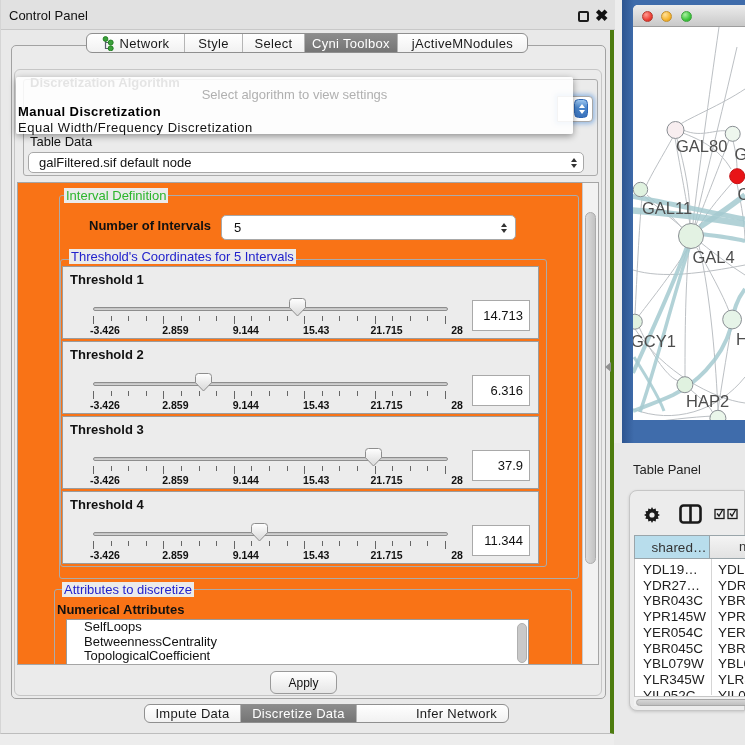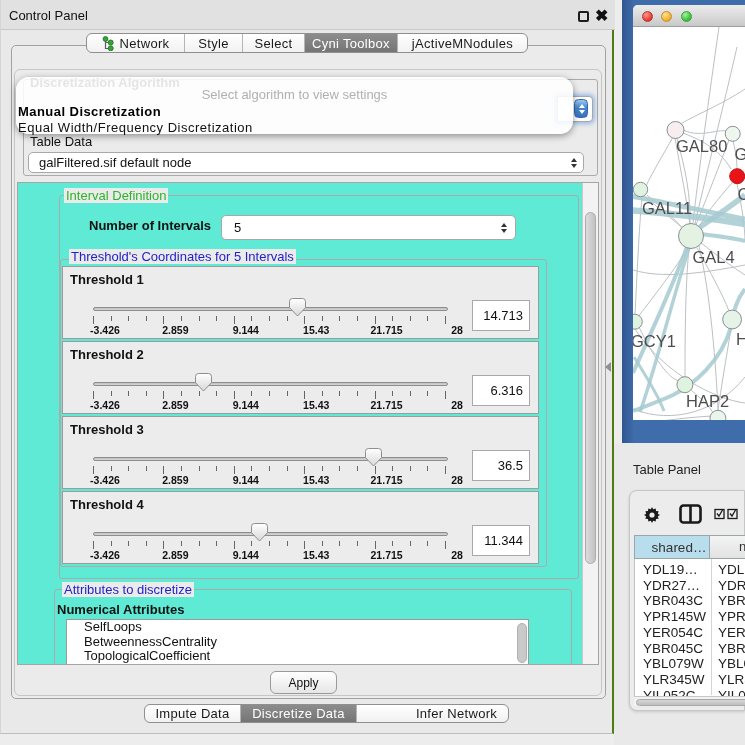--- a/index.html
+++ b/index.html
@@ -2,21 +2,21 @@
 <html><head>
 <meta charset="utf-8">
 <style>
 * { margin:0; padding:0; box-sizing:border-box; }
 html,body { width:745px; height:745px; }
 body { font-family:"Liberation Sans", sans-serif; background:#ededed; }
 #screen { position:relative; width:745px; height:745px; overflow:hidden; background:#ededed; }
 .abs { position:absolute; }
 
 
-#win { left:0; top:0; width:614px; height:734px; background:#e9e9e9; border-right:2px solid #4d7c0f; border-bottom:1px solid #bdbdbd; border-left:1px solid #d5d5d5;}
+#win { left:0; top:0; width:614px; height:734px; background:#e9e9e9; border-right:4px solid #4d7c0f; border-bottom:1px solid #bdbdbd; border-left:1px solid #d5d5d5;}
 #titlebar { left:0; top:0; width:614px; height:30px; background:#e1e1e1; border-bottom:1px solid #c8c8c8; }
 #titletext { left:8px; top:8px; font-size:13px; color:#111; }
 #btn-float { left:577px; top:11px; width:11px; height:11px; border:2px solid #1c1c1c; border-radius:2px; }
 #btn-close { left:594px; top:6px; font-size:16px; font-weight:bold; color:#111; }
 
 
 .seg { border:1px solid #8f8f8f; background:linear-gradient(#ffffff,#f1f1f1); border-radius:6px; display:flex; overflow:hidden; }
 .seg .tb { font-size:13px; letter-spacing:0.3px; color:#1a1a1a; display:flex; align-items:center; justify-content:center; border-right:1px solid #b5b5b5; }
 .seg .tb:last-child { border-right:none; }
 .seg .tb.sel { background:linear-gradient(#8c8c8c,#757575); color:#fff; }
@@ -31,21 +31,21 @@
 
 
 .combo { position:absolute; background:#fff; border:1px solid #a8a8a8; border-radius:5px; font-size:13px; color:#111; display:flex; align-items:center; }
 .combo .txt { padding-left:10px; }
 .combo .arr { position:absolute; right:4px; top:0; bottom:0; display:flex; flex-direction:column; justify-content:center; }
 .arr i { display:block; width:0; height:0; border-left:3.5px solid transparent; border-right:3.5px solid transparent; }
 .arr i.up { border-bottom:4px solid #333; margin-bottom:2px; }
 .arr i.dn { border-top:4px solid #333; }
 
 
-#scrollpane { left:16px; top:182px; width:582px; height:483px; border:1px solid #a5a5a5; background:#5eead4; overflow:hidden; }
+#scrollpane { left:16px; top:182px; width:582px; height:483px; border:1px solid #a5a5a5; background:#f97316; overflow:hidden; }
 #vsb { left:564px; top:0px; width:17px; height:481px; background:#f2f2f2; border-left:1px solid #c9c9c9; }
 #vsb .thumb { position:absolute; left:2px; top:29px; width:11px; height:352px; background:linear-gradient(90deg,#dcdcdc,#c2c2c2); border:1px solid #ababab; border-radius:6px; }
 
 
 .tblock { position:absolute; left:44px; width:477px; height:73px; background:#ececec; border:1px solid #9c9c9c; }
 .tblock .tlabel { position:absolute; left:7px; top:5px; font-size:13px; font-weight:bold; color:#111; }
 .track { position:absolute; left:30px; top:40px; width:355px; height:4px; background:linear-gradient(#9a9a9a,#e8e8e8 45%,#bdbdbd); border:1px solid #8d8d8d; border-radius:2px; }
 .ticks { position:absolute; left:30px; top:49px; width:356px; height:8px; }
 .ticks i { position:absolute; top:0; width:1px; height:5px; background:#666; }
 .ticks i.maj { height:8px; }
@@ -99,21 +99,21 @@
 
     <div class="abs gbox" style="left:22px; top:79px; width:575px; height:97px;"></div>
     <div class="abs glabel" style="left:27px; top:75px; font-weight:bold; color:#333; background:transparent;">Discretization Algorithm</div>
 
     <div class="abs" style="left:556px; top:96px; width:36px; height:26px; background:#fff; border:1px solid #a8a8a8; border-radius:0 4px 4px 0; box-shadow:0 0 4px 2px rgba(90,150,220,0.55);"></div>
     <div class="abs" style="left:573px; top:99px; width:14px; height:19px; background:linear-gradient(#9cc6f0,#4a86cc 45%,#3a72bc); border:1px solid #2d66b5; border-radius:4.5px;">
       <div style="position:absolute;left:3.5px;top:3.5px;width:0;height:0;border-left:3px solid transparent;border-right:3px solid transparent;border-bottom:4px solid #fff;"></div>
       <div style="position:absolute;left:3.5px;bottom:3.5px;width:0;height:0;border-left:3px solid transparent;border-right:3px solid transparent;border-top:4px solid #fff;"></div>
     </div>
 
-    <div class="abs" style="left:15px; top:77px; width:557px; height:57px; background:rgba(255,255,255,0.87); border-radius:13px; box-shadow:0 2px 7px rgba(0,0,0,0.4);">
+    <div class="abs" style="left:15px; top:77px; width:557px; height:57px; background:rgba(255,255,255,0.87); border-radius:2px; box-shadow:0 2px 7px rgba(0,0,0,0.4);">
       <div style="position:absolute; left:0; right:0; top:10px; text-align:center; font-size:13px; color:#b0b0b0;">Select algorithm to view settings</div>
       <div style="position:absolute; left:2px; top:27px; font-size:13px; font-weight:bold; letter-spacing:0.45px; color:#000;">Manual Discretization</div>
       <div style="position:absolute; left:2px; top:43px; font-size:13px; letter-spacing:0.5px; color:#111;">Equal Width/Frequency Discretization</div>
     </div>
     <div class="abs" style="left:29px; top:134px; font-size:13px; color:#111;">Table Data</div>
     <div class="combo" style="left:27px; top:152px; width:556px; height:21px;">
         <span class="txt">galFiltered.sif default node</span>
       <span class="arr" style="right:6px;">
           <i class="up"></i>
           <i class="dn"></i>
@@ -262,21 +262,21 @@
           </div>
           <svg class="thumbw" style="left:301.9px;" width="17" height="19" viewBox="0 0 17 19">
             <defs>
               <linearGradient id="thg2" x1="0" y1="0" x2="0" y2="1">
                 <stop offset="0" stop-color="#ffffff"></stop>
                 <stop offset="1" stop-color="#d8d8d8"></stop>
               </linearGradient>
             </defs>
             <path d="M3.5 0.5 h10 q3 0 3 3 v6.2 L8.5 18 L0.5 9.7 v-6.2 q0 -3 3 -3 Z" fill="url(#thg2)" stroke="#8e8e8e" stroke-width="1"></path>
           </svg>
-          <div class="vbox">36.5</div>
+          <div class="vbox">37.9</div>
         </div>
       <div class="tblock" style="top:308px;">
           <div class="tlabel">Threshold 4</div>
           <div class="track"></div>
           <div class="ticks">
             <i class="maj" style="left:0.0px;"></i>
             <i style="left:17.6px;"></i>
             <i style="left:35.2px;"></i>
             <i style="left:52.8px;"></i>
             <i class="maj" style="left:70.4px;"></i>

